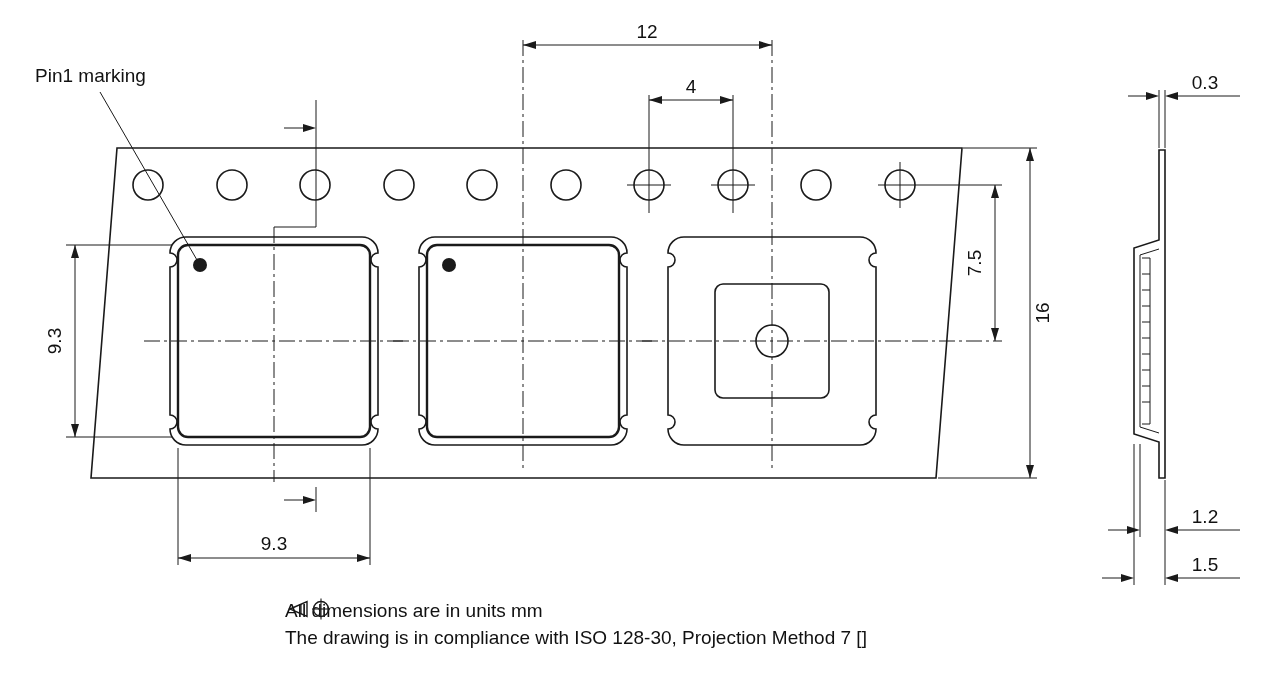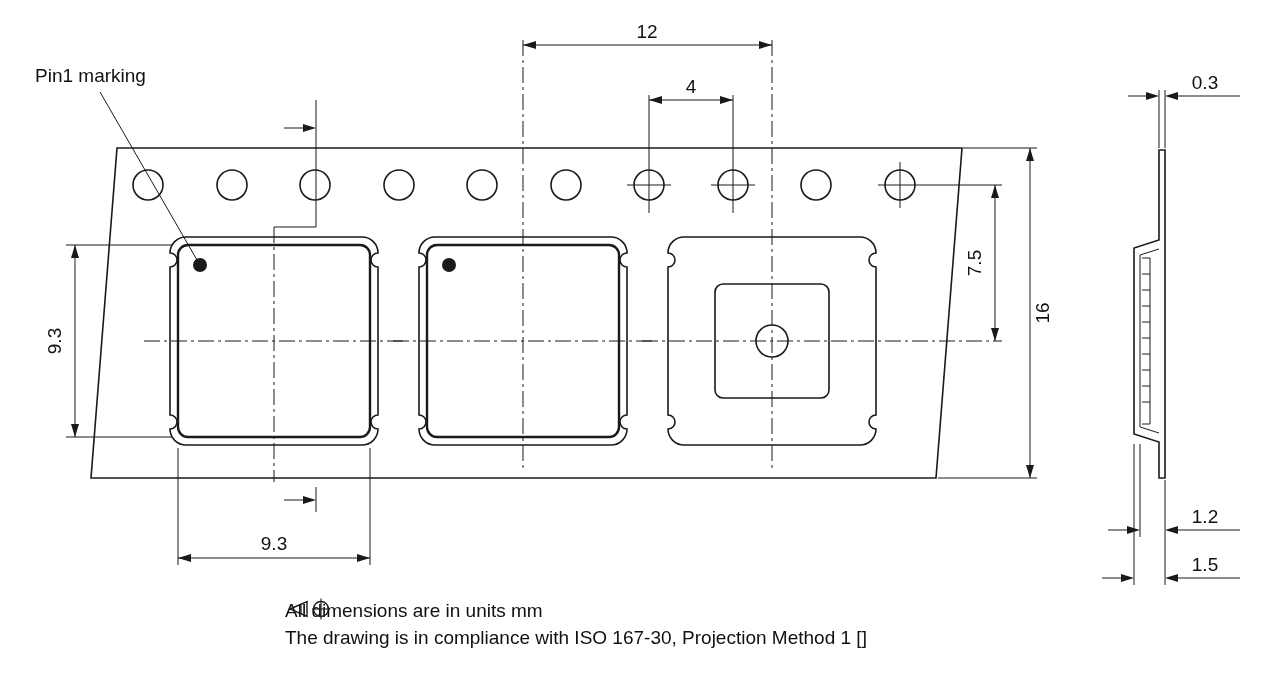--- a/index.html
+++ b/index.html
@@ -190,21 +190,21 @@
       <text class="dim" x="1205" y="571" text-anchor="middle">1.5</text>
     </g>
   </g>
 </svg>
 
 <div class="notes">
   <div class="row">
     <span>All dimensions are in units mm</span>
   </div>
   <div class="row">
-    <span>The drawing is in compliance with ISO 167-30, Projection Method 1 [</span>
+    <span>The drawing is in compliance with ISO 128-30, Projection Method 7 [</span>
     <svg class="psym" width="46" height="24" viewBox="0 0 46 24">
       <polygon points="3,12 20,4.5 20,19.5" fill="none" stroke="#1a1a1a" stroke-width="1.4"></polygon>
       <line x1="14" y1="7" x2="14" y2="17" stroke="#1a1a1a" stroke-width="1.2"></line>
       <circle cx="34" cy="12" r="7.5" fill="none" stroke="#1a1a1a" stroke-width="1.4"></circle>
       <line x1="34" y1="1.5" x2="34" y2="22.5" stroke="#1a1a1a" stroke-width="1.1"></line>
       <line x1="25" y1="12" x2="43" y2="12" stroke="#1a1a1a" stroke-width="1.1"></line>
     </svg>
     <span>]</span>
   </div>
 </div>

